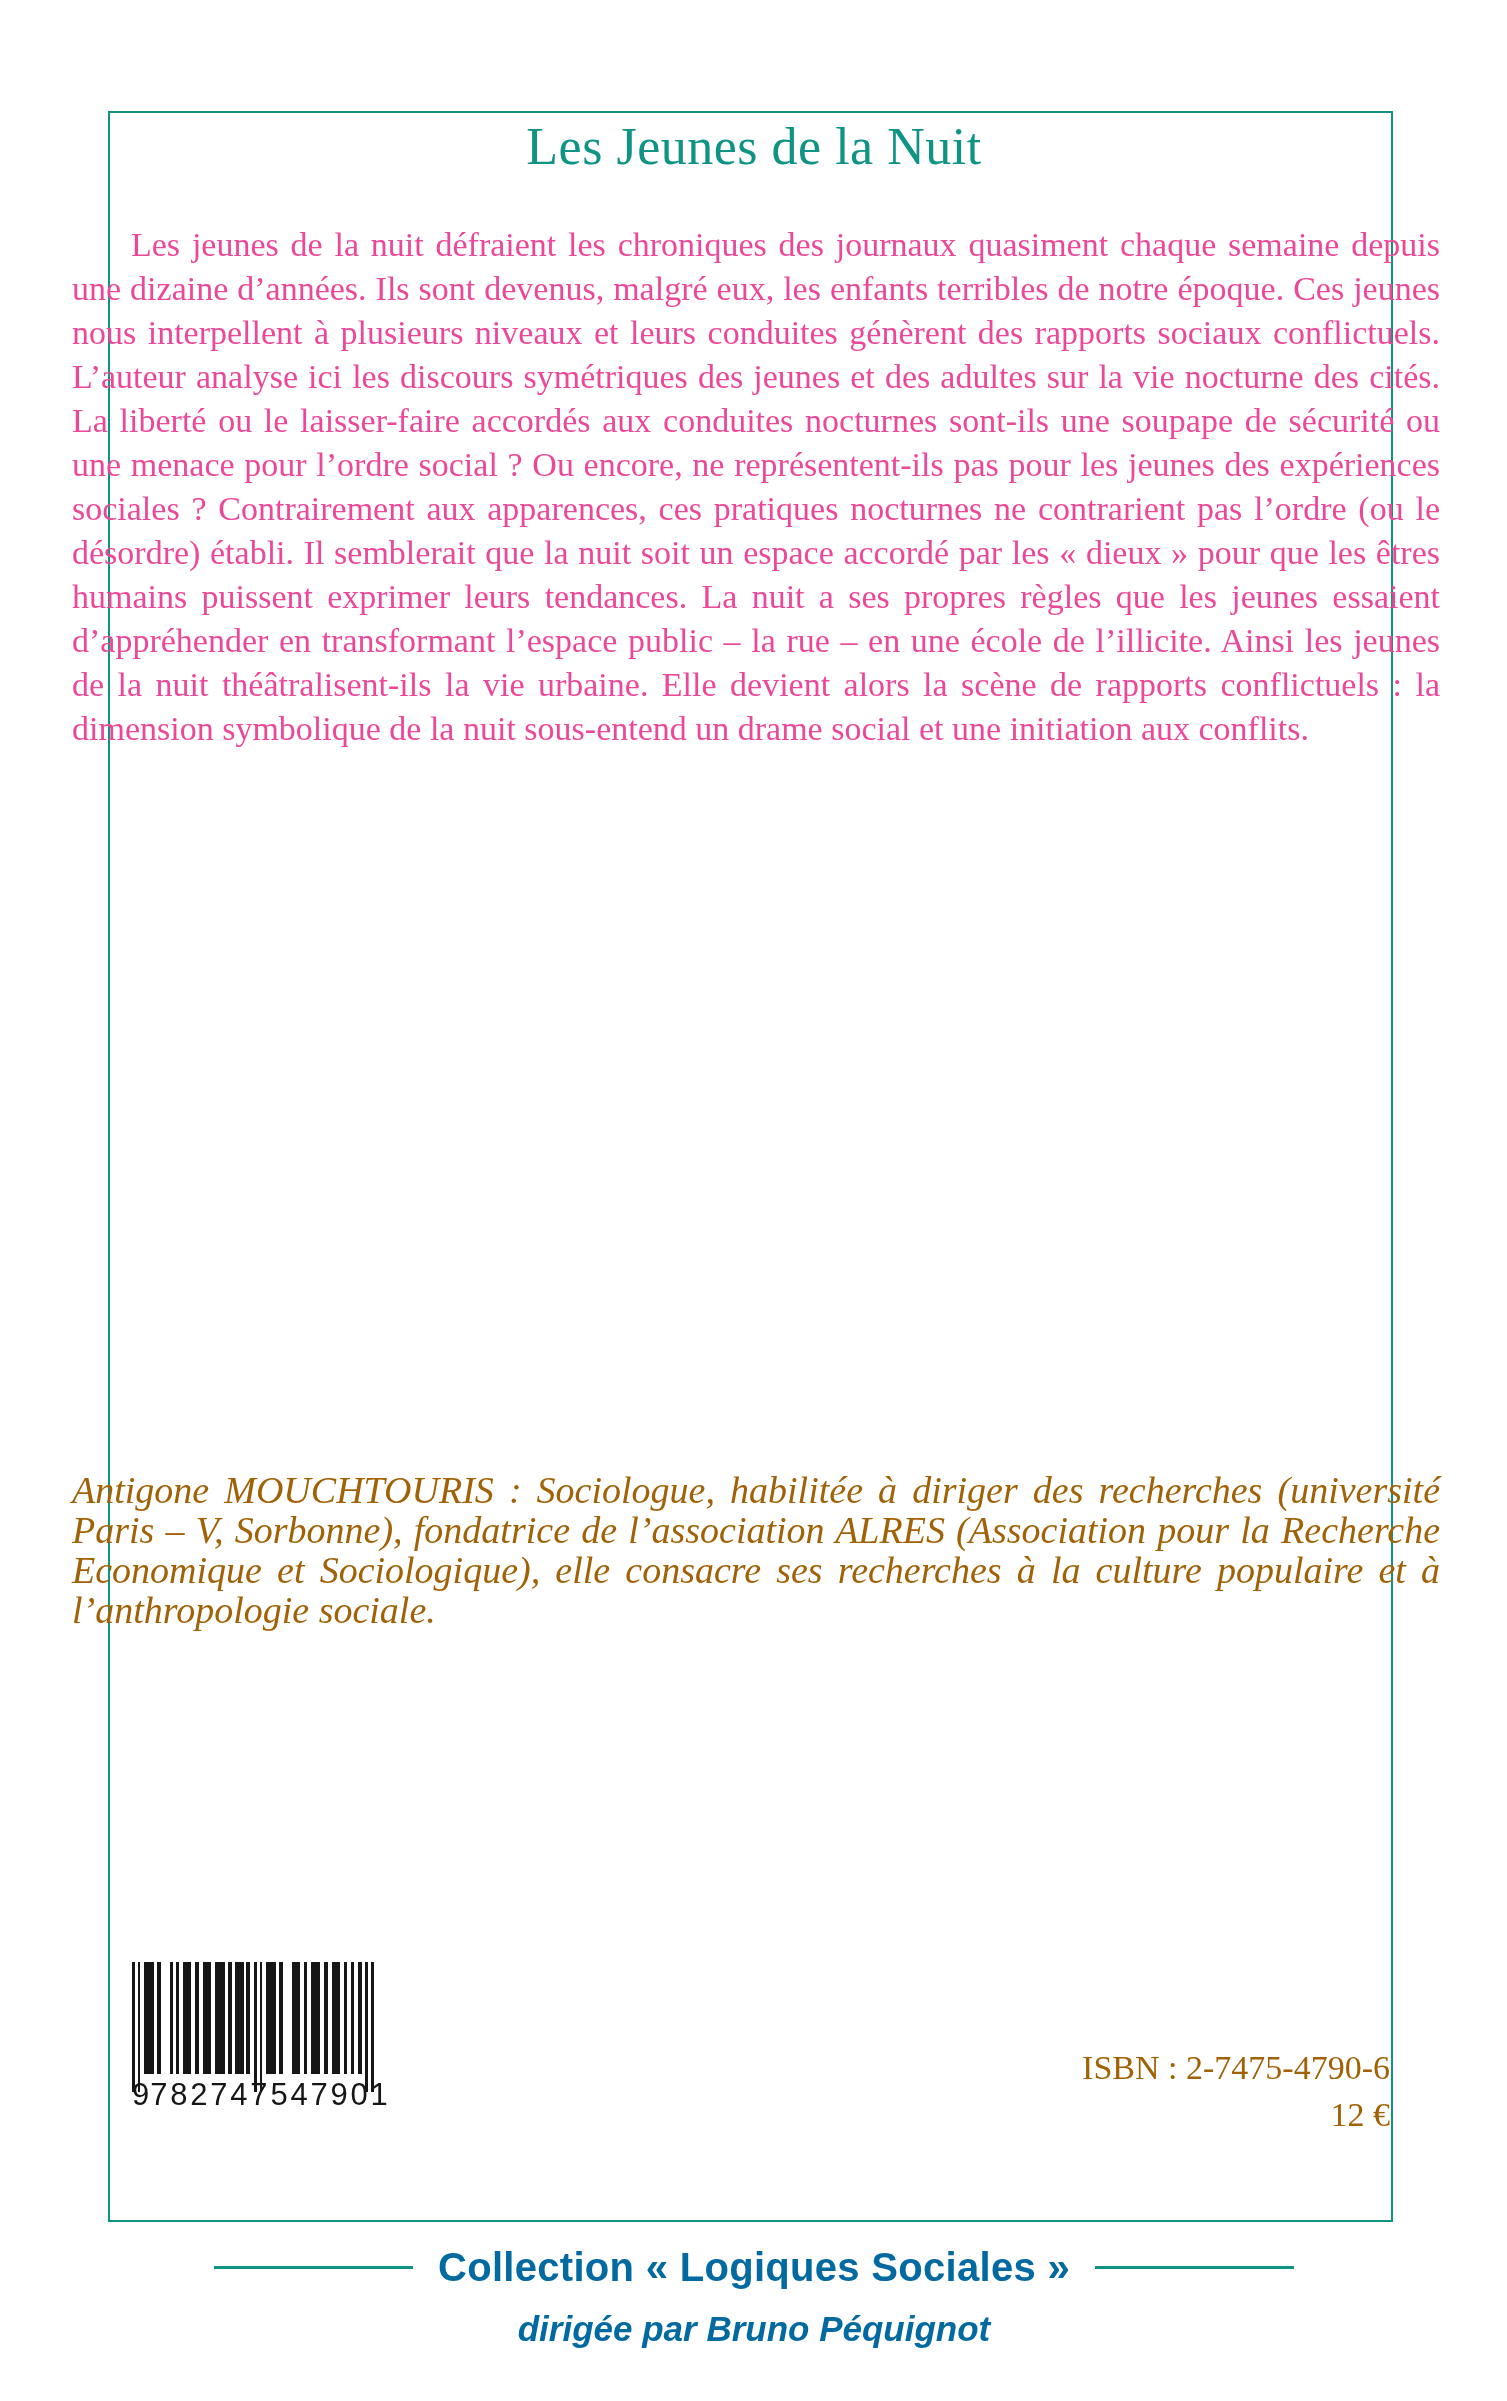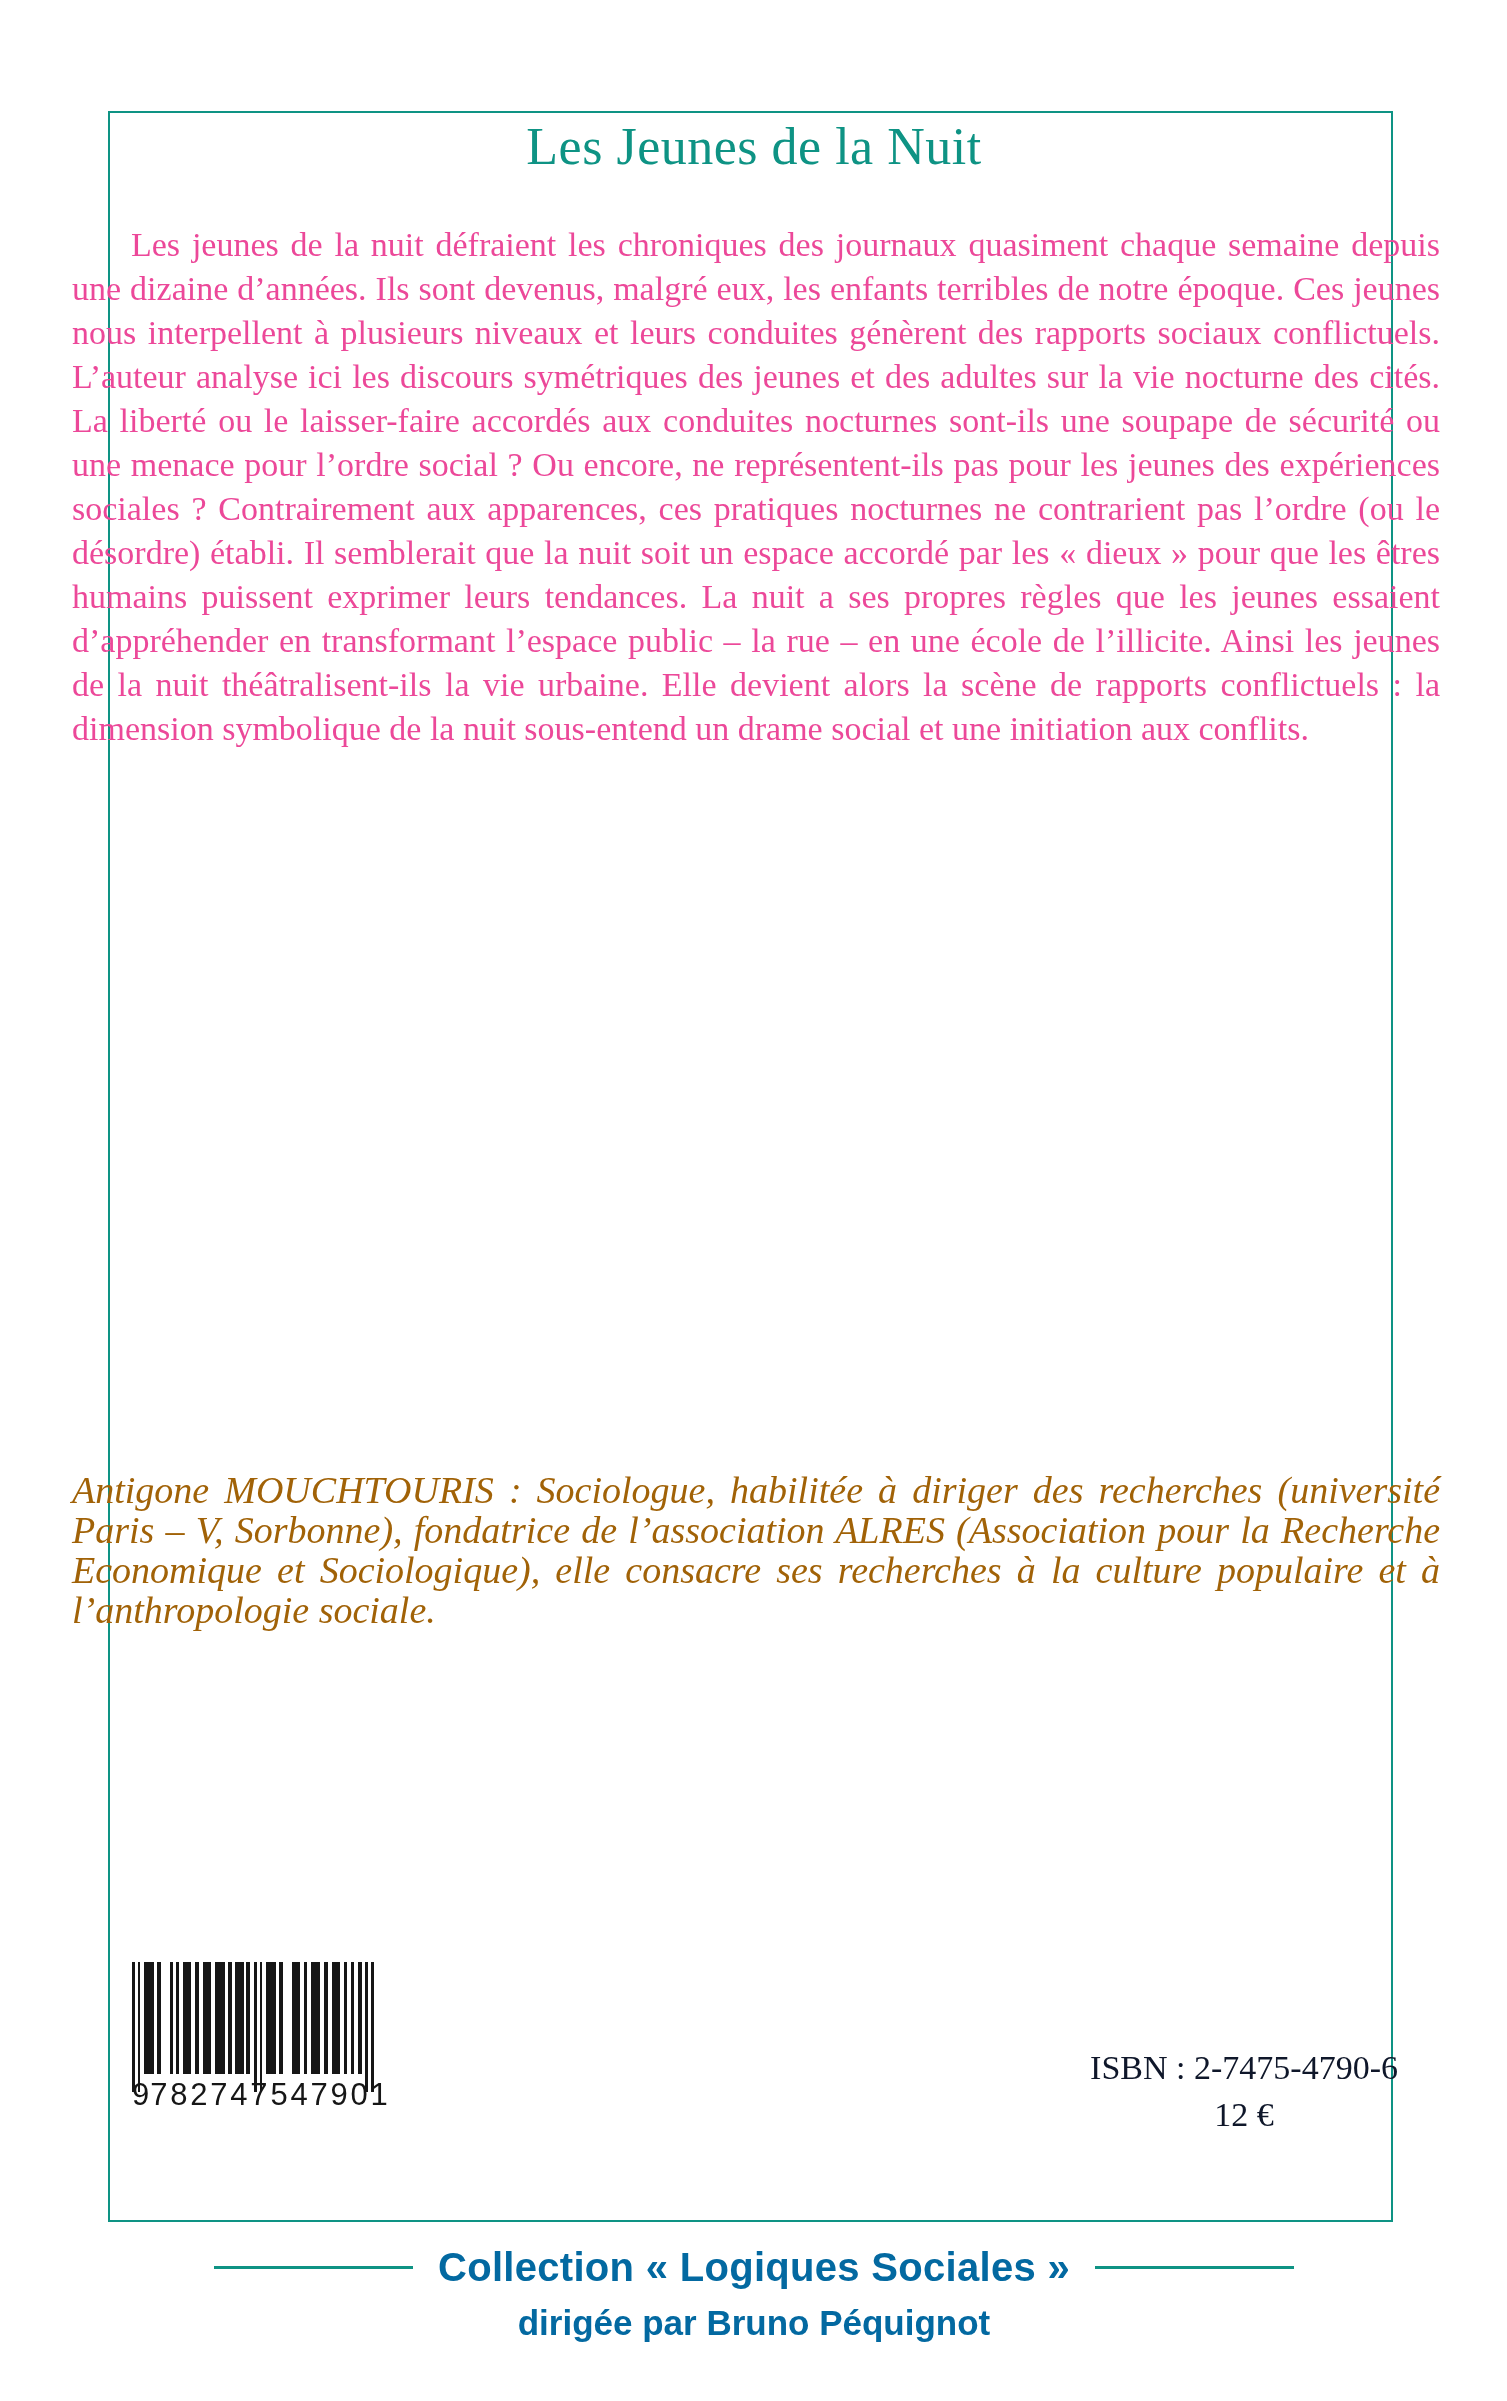--- a/index.html
+++ b/index.html
@@ -110,25 +110,25 @@
   #barcode-digits span.lead { width: 28px; }
   #barcode-digits span.grp {
     flex: 1;
     text-align: center;
     letter-spacing: 2.8px;
   }
 
   
   #isbn-block {
     position: absolute;
-    right: 110px;
+    right: 118px;
     top: 2044px;
-    text-align: center;
-    font-family: "Liberation Serif", "DejaVu Serif", serif;
-    color: #0f172a;
+    text-align: right;
+    font-family: "Liberation Serif", "DejaVu Serif", serif;
+    color: #a16207;
   }
   #isbn-line { font-size: 34px; line-height: 47px; }
   #price-line { font-size: 34px; line-height: 47px; }
 
   
   #collection-footer {
     position: absolute;
     left: 0;
     right: 0;
     top: 2245px;
@@ -149,22 +149,23 @@
     max-width: 199px;
   }
   #collection-name {
     font-family: "Liberation Sans", "DejaVu Sans", sans-serif;
     font-weight: bold;
     font-size: 40px;
     letter-spacing: 0.3px;
     white-space: nowrap;
   }
   #collection-editor {
-    margin-top: 13px;
+    margin-top: 19px;
     font-family: "Liberation Sans", "DejaVu Sans", sans-serif;
+    font-style: italic;
     font-weight: bold;
     font-size: 35px;
   }
 </style>
 </head>
 <body>
 
 <div id="cover-frame"></div>
 
 <div id="book-title">Les Jeunes de la Nuit</div>

